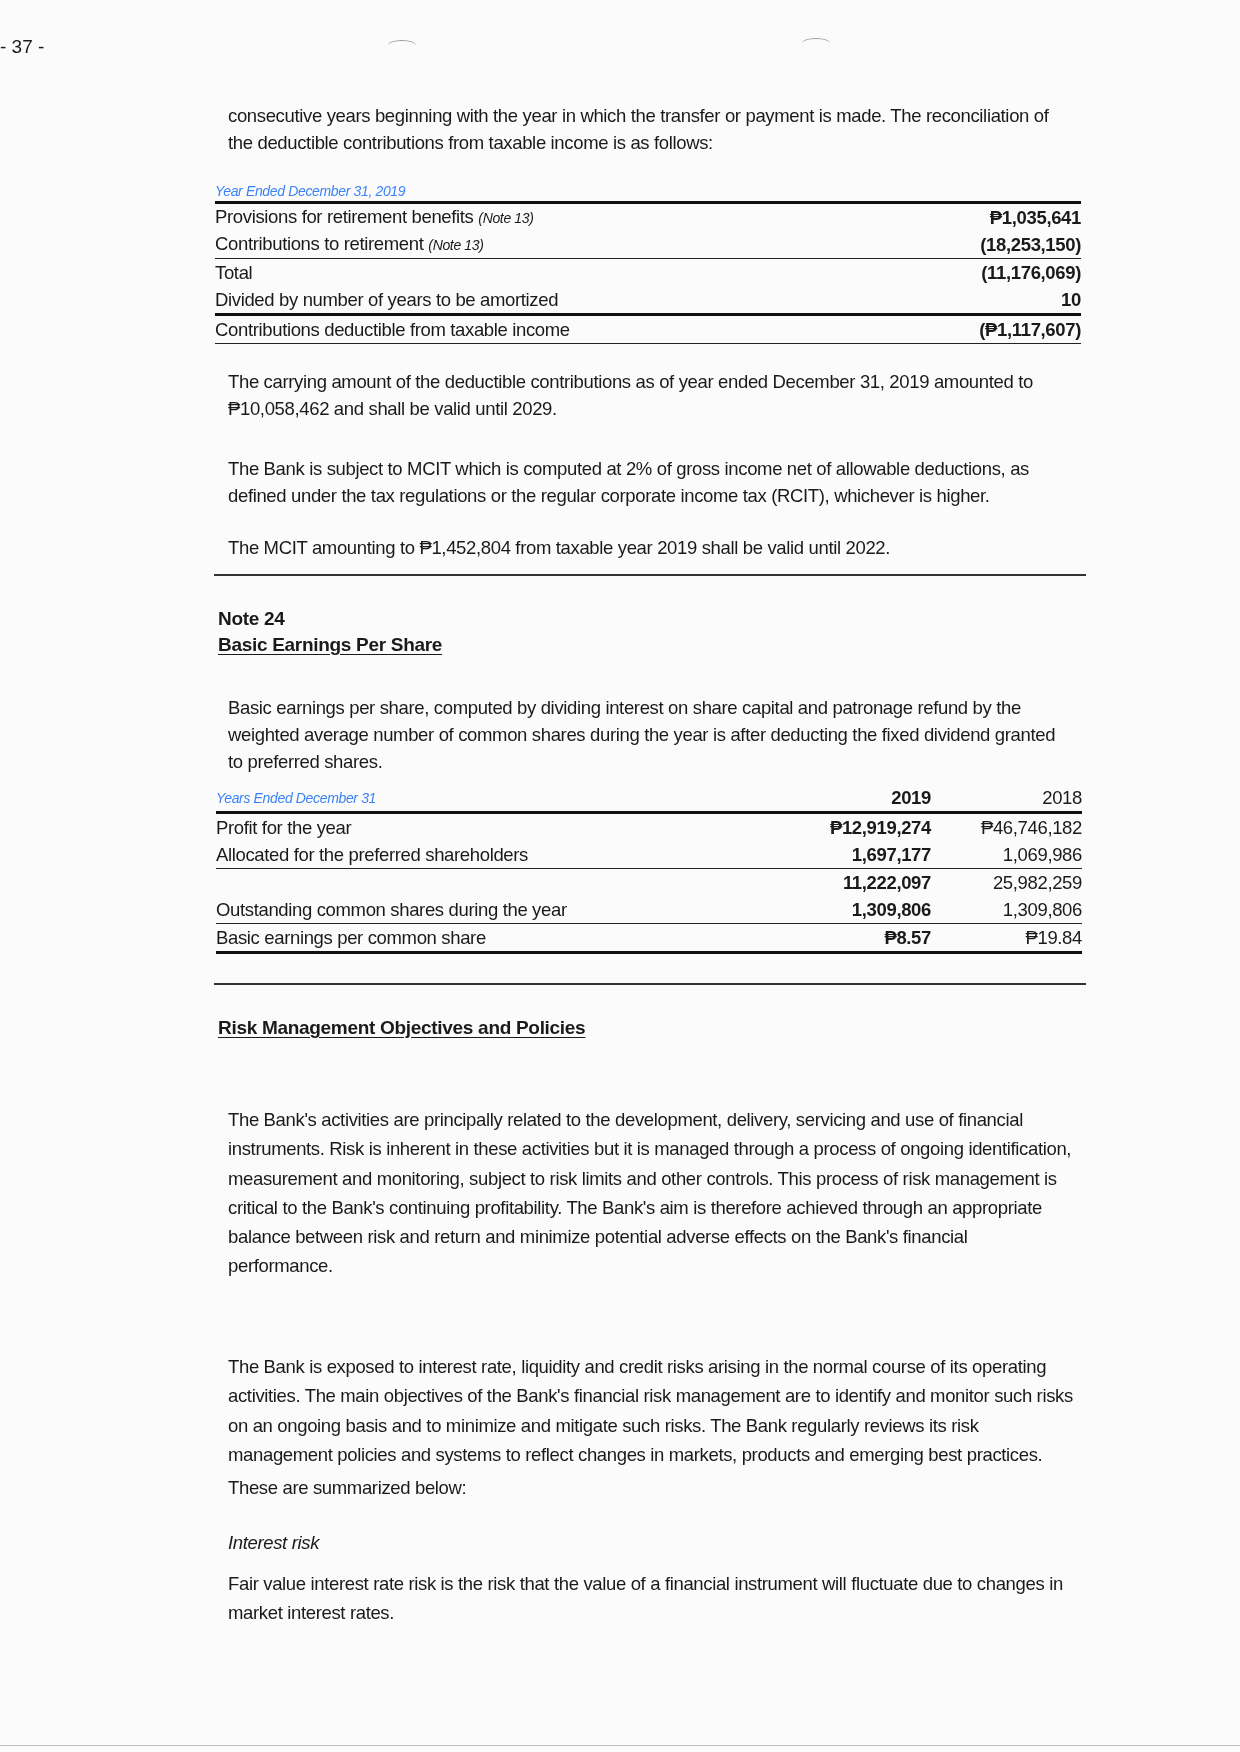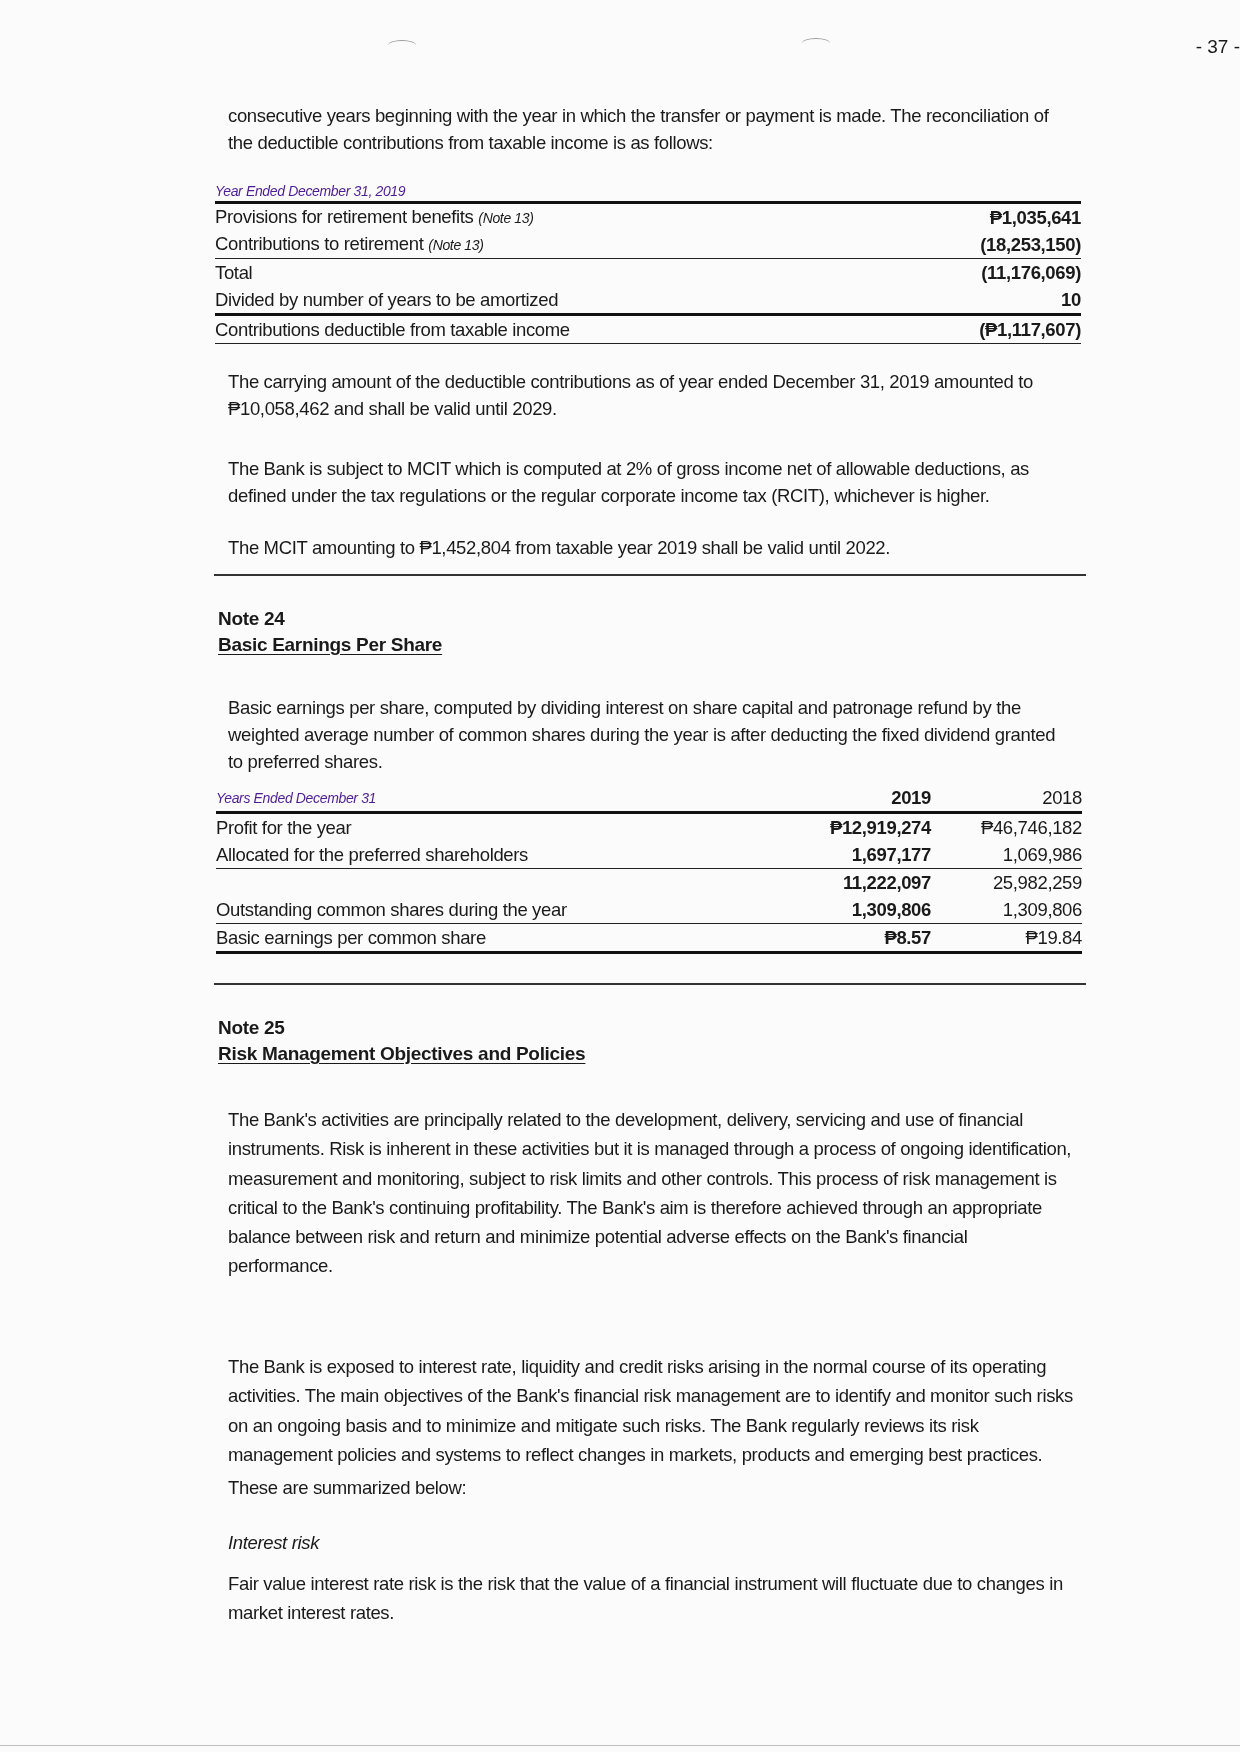--- a/index.html
+++ b/index.html
@@ -1,27 +1,27 @@
 <!DOCTYPE html>
 <html><head>
 <meta charset="utf-8">
 <style>
   html, body { margin: 0; padding: 0; }
   body {
     width: 1240px; height: 1752px; background: #fbfbfb; position: relative; overflow: hidden;
     font-family: "Liberation Sans", sans-serif; color: #1a1a1a;
   }
   .abs { position: absolute; }
-  .page-num { left: 0; width: 1240px; top: 36px; text-align: right; font-size: 19px; }
+  .page-num { left: 0; width: 1240px; top: 36px; text-align: left; font-size: 19px; }
   .scan-mark { width: 28px; height: 10px; border-top: 1px solid #9a9a9a; border-radius: 50% 50% 0 0; }
   .para { left: 216px; width: 870px; font-size: 18.5px; line-height: 27px; letter-spacing: -0.35px; }
   .para p { margin: 12px; }
   table.fin { position: absolute; border-collapse: collapse; font-size: 18.5px; letter-spacing: -0.35px; }
   table.fin td { padding: 0; height: 27px; line-height: 26px; vertical-align: bottom; }
-  .cap { font-style: italic; font-size: 14px; color: #4c1d95; }
+  .cap { font-style: italic; font-size: 14px; color: #3b82f6; }
   .note-ref { font-style: italic; font-size: 14px; }
   .num { text-align: right; font-weight: bold; }
   .num-plain { text-align: right; }
   .thick-bottom td { border-bottom: 3px solid #111; }
   .thin-bottom td { border-bottom: 1.5px solid #222; }
   .sep { height: 1.5px; background: #333; }
   .note-h { left: 218px; font-size: 19px; font-weight: bold; line-height: 26px; letter-spacing: -0.3px; }
   .note-h .u { text-decoration: underline; text-underline-offset: 3px; }
   .italic { font-style: italic; }
 </style>
@@ -117,21 +117,20 @@
     <td>Basic earnings per common share</td>
     <td class="num">₱8.57</td>
     <td class="num-plain">₱19.84</td>
   </tr>
 </tbody>
   </table>
 
 <div class="abs sep" style="left:214px; top:983px; width:872px;"></div>
 
 <div class="abs note-h" style="top:1015px;">
-  <div>Note 25</div>
   <div class="u">Risk Management Objectives and Policies</div>
 </div>
 
 <div class="abs para" style="top:1093px; line-height:29.3px;">
   <p>The Bank's activities are principally related to the development, delivery, servicing and use of financial instruments. Risk is inherent in these activities but it is managed through a process of ongoing identification, measurement and monitoring, subject to risk  limits and other controls. This process of risk management is critical to the Bank's continuing profitability. The Bank's aim is therefore achieved through an appropriate balance between risk and return and minimize potential adverse effects on the Bank's financial performance.</p>
 </div>
 <div class="abs para" style="top:1340px; line-height:29.3px;">
   <p>The Bank is exposed to interest rate, liquidity and credit risks arising in the normal course of its operating activities. The main objectives of the Bank's financial risk management are to identify and monitor such risks on an ongoing basis and to minimize and mitigate such risks. The Bank regularly reviews its risk management policies and systems to reflect changes in markets, products and emerging best practices.</p>
 </div>
 <div class="abs para" style="top:1462px;">

